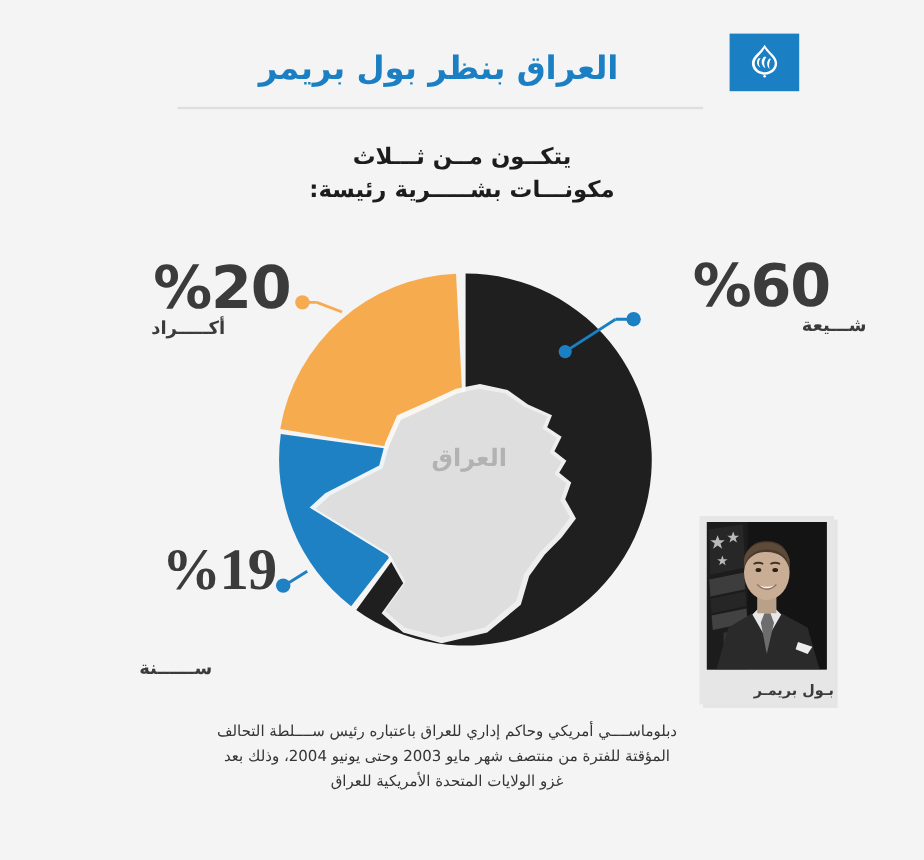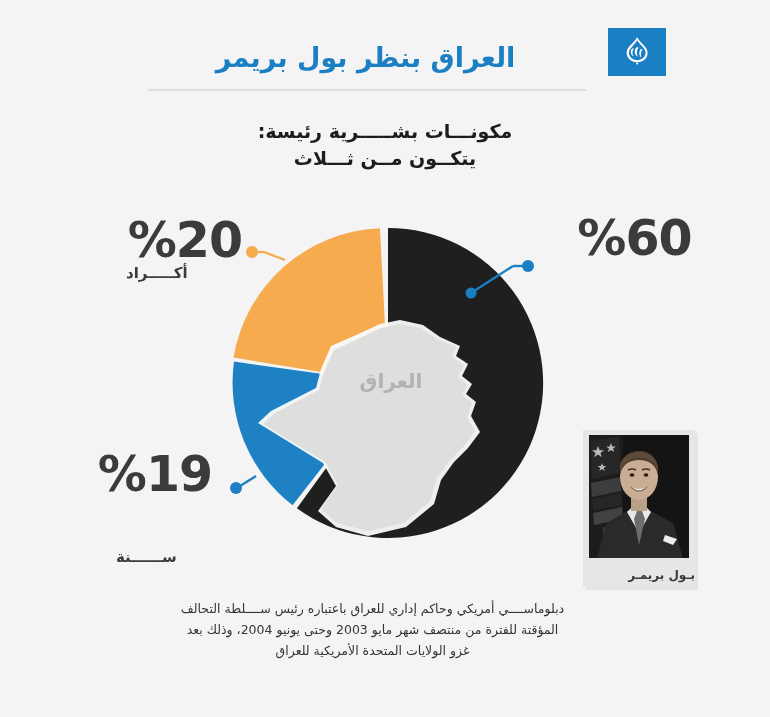--- a/index.html
+++ b/index.html
@@ -125,21 +125,21 @@
     text-align: left;
   }
   #callout-kurd .pct { text-align: right; }
   #callout-kurd .name { text-align: left; padding-left: 34px; }
 
   #callout-sunni {
     left: 80px;
     top: 250px;
     width: 150px;
   }
-  #callout-sunni .pct { text-align: center; }
+  #callout-sunni .pct { text-align: right; font-family: Liberation Serif, serif; }
   #callout-sunni .name { text-align: left; padding-left: 36px; margin-top: 48px; }
 
   
   #portrait-card {
     position: absolute;
     left: 583px;
     top: 430px;
     width: 112px;
     height: 157px;
     background: #e6e6e6;
@@ -196,22 +196,22 @@
         <ellipse cx="17.2" cy="28.6" rx="1.1" ry="1.0"></ellipse>
       </g>
     </svg>
   </div>
 
   <div id="page-title">العراق بنظر بول بريمر</div>
   <div id="title-rule"></div>
 </div>
 
 <div id="subtitle">
+  <span class="line">يتكــون مــن ثـــلاث</span>
   <span class="line">مكونـــات بشـــــرية رئيسة:</span>
-  <span class="line">يتكــون مــن ثـــلاث</span>
 </div>
 
 <div id="chart-wrap">
 
   <svg id="pie-svg" width="320" height="330" viewBox="0 0 320 330">
 
     <path fill="#1f1f1f" d="M 160 165 L 160 10 A 155 155 0 1 1 68.9 290.3 Z"></path>
 
     <path fill="#1e81c4" d="M 160 165 L 64.6 287.2 A 155 155 0 0 1 6.0 143.6 Z"></path>
 
@@ -246,20 +246,21 @@
     </g>
 
     <g>
       <line x1="28" y1="258" x2="12" y2="268" stroke="#1e81c4" stroke-width="2.4"></line>
       <circle cx="8" cy="270" r="6" fill="#1e81c4"></circle>
     </g>
   </svg>
 
   <div class="callout" id="callout-shia">
     <span class="pct">%60</span>
+    <span class="name">شـــيعة</span>
   </div>
 
   <div class="callout" id="callout-kurd">
     <span class="pct">%20</span>
     <span class="name">أكـــــراد</span>
   </div>
 
   <div class="callout" id="callout-sunni">
     <span class="pct">%19</span>
     <span class="name">ســــــنة</span>

